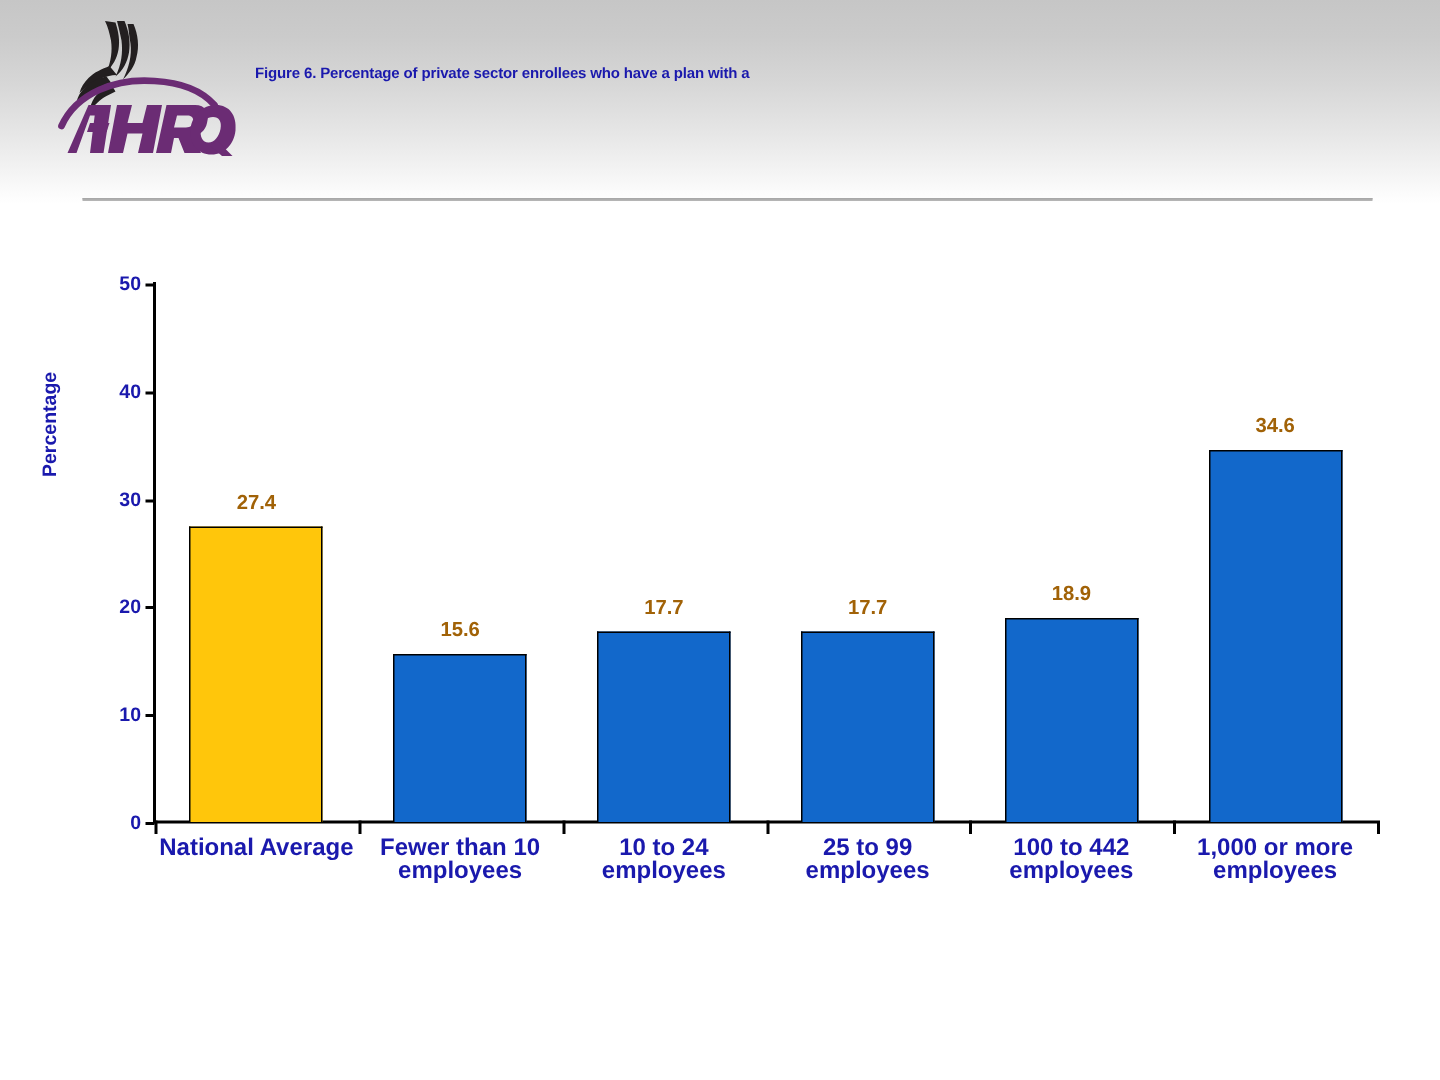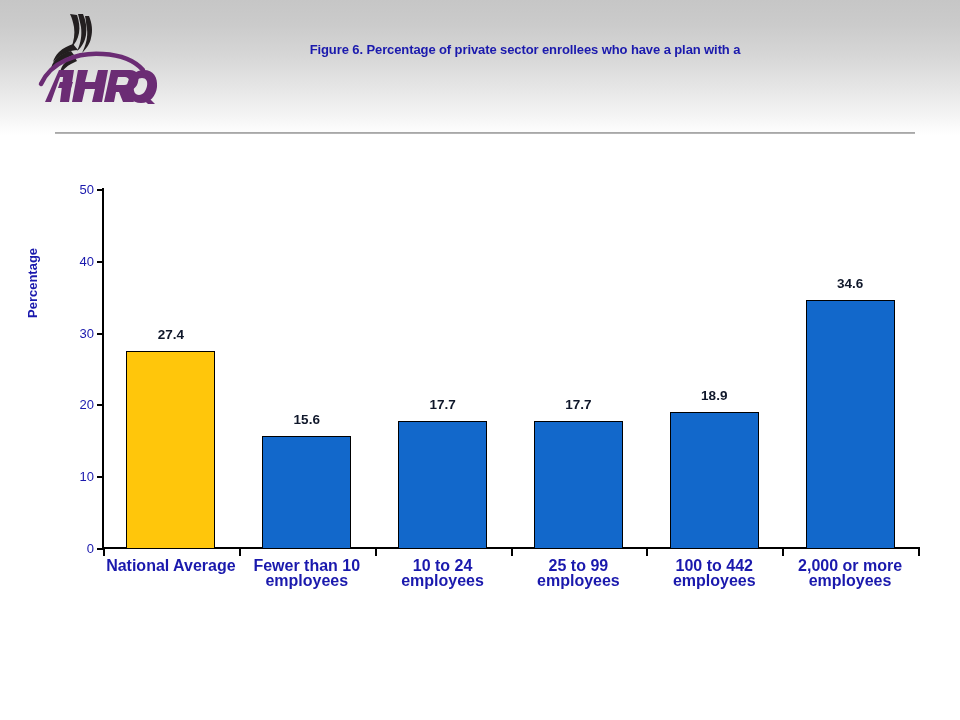--- a/index.html
+++ b/index.html
@@ -27,22 +27,22 @@
     background:#b4b4b4; border-top:1px solid #a8a8a8;
   }
 
   
   .logo { position:absolute; left:33px; top:12px; width:125px; height:92px; }
   .logo svg { display:block; }
 
   
   .title {
     position:absolute; left:170px; top:38px; width:710px;
-    text-align:center; color:#1a19ad;
-    font-size:13px; font-weight:bold; line-height:23px;
+    color:#1a19ad;
+    font-size:10px; font-weight:bold; line-height:23px;
     letter-spacing:-0.1px;
   }
 
   
   .chart { position:absolute; left:0; top:0; width:960px; height:720px; }
   .plot {
     position:absolute; left:103px; top:189px;
     width:815px; height:359px;
   }
   .axis-y {
@@ -52,40 +52,40 @@
   .axis-x {
     position:absolute; left:102px; top:547px;
     width:816px; height:2px; background:#000;
   }
   .ytick {
     position:absolute; width:6px; height:2px; background:#000; left:-6px;
   }
   .ylabel-txt {
     position:absolute; right:100%; margin-right:9px;
     transform:translateY(-50%);
-    color:#1a19ad; font-size:13px; font-weight:normal;
+    color:#1a19ad; font-size:13px; font-weight:bold;
     white-space:nowrap;
   }
   .xtick {
     position:absolute; top:547px; width:2px; height:9px; background:#000;
   }
   .axis-title {
     position:absolute; left:25px; top:318px;
     color:#1a19ad; font-size:13px; font-weight:bold;
     transform:rotate(-90deg); transform-origin:left top;
     white-space:nowrap;
   }
 
   .bar {
     position:absolute; bottom:0;
     border:1px solid #000; border-bottom:none;
   }
   .bar-value {
     position:absolute; text-align:center;
-    color:#0f172a; font-size:13.5px; font-weight:bold;
+    color:#a16207; font-size:13.5px; font-weight:bold;
     white-space:nowrap;
   }
   .cat-label {
     position:absolute; text-align:center;
     color:#1a19ad; font-size:16px; font-weight:bold;
     line-height:15px;
   }
 
   
   .source {
@@ -167,19 +167,19 @@
         <div class="xtick" style="left: 374.667px;"></div>
         <div class="cat-label" style="left: 374.667px; width: 135.833px; top: 558px;"><span>10 to 24 employees</span></div>
         <div class="bar-value" style="left: 538.417px; width: 80px; top: 396.914px;">17.7</div>
         <div class="xtick" style="left: 510.5px;"></div>
         <div class="cat-label" style="left: 510.5px; width: 135.833px; top: 558px;"><span>25 to 99 employees</span></div>
         <div class="bar-value" style="left: 674.25px; width: 80px; top: 388.298px;">18.9</div>
         <div class="xtick" style="left: 646.333px;"></div>
         <div class="cat-label" style="left: 646.333px; width: 135.833px; top: 558px;"><span>100 to 442</span><br><span>employees</span></div>
         <div class="bar-value" style="left: 810.083px; width: 80px; top: 275.572px;">34.6</div>
         <div class="xtick" style="left: 782.167px;"></div>
-        <div class="cat-label" style="left: 782.167px; width: 135.833px; top: 558px;"><span>2,000 or more</span><br><span>employees</span></div>
+        <div class="cat-label" style="left: 782.167px; width: 135.833px; top: 558px;"><span>1,000 or more</span><br><span>employees</span></div>
         <div class="xtick" style="left: 918px;"></div>
       </div>
   </div>
 
 
 </div>
 
 </body></html>

